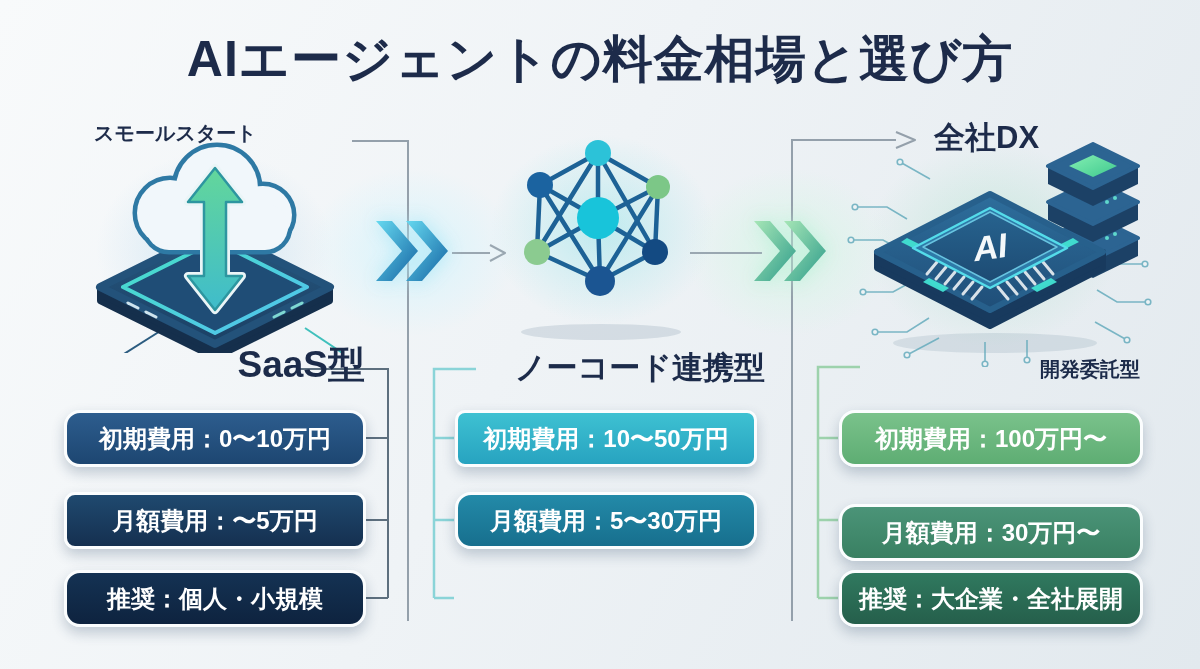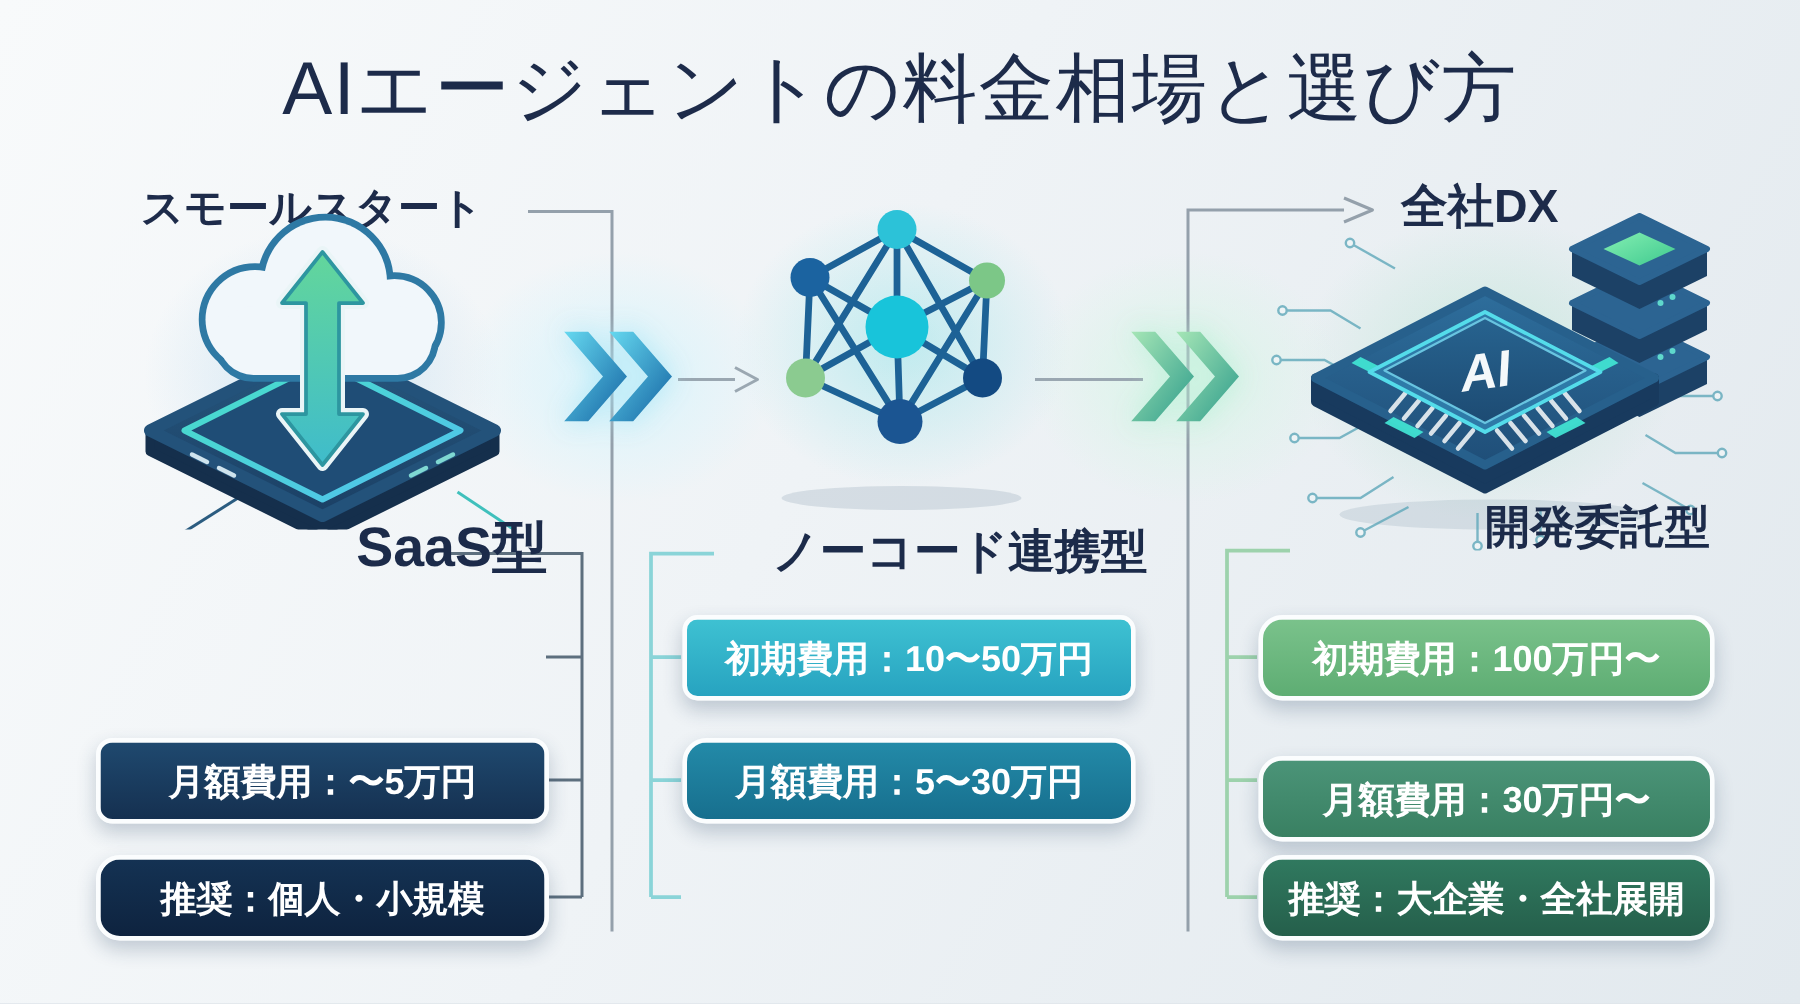--- a/index.html
+++ b/index.html
@@ -9,37 +9,37 @@
     background:
       radial-gradient(ellipse 150px 120px at 412px 252px, rgba(215,244,252,.95), rgba(215,244,252,0) 70%),
       radial-gradient(ellipse 150px 120px at 790px 252px, rgba(216,245,231,.95), rgba(216,245,231,0) 70%),
       radial-gradient(ellipse 170px 140px at 215px 250px, rgba(145,198,232,.35), rgba(145,198,232,0) 70%),
       radial-gradient(ellipse 160px 135px at 602px 230px, rgba(120,222,228,.40), rgba(120,222,228,0) 70%),
       radial-gradient(ellipse 180px 145px at 992px 245px, rgba(150,221,189,.38), rgba(150,221,189,0) 70%),
       linear-gradient(118deg,#f8fafb 0%,#eff3f6 45%,#e2e9ee 100%);
   }
   .title{
     position:absolute;left:0;right:0;top:26px;text-align:center;margin:0;
-    font-size:50px;font-weight:400;color:#1d2b4a;letter-spacing:1px;
+    font-size:50px;font-weight:700;color:#1d2b4a;letter-spacing:1px;
   }
   .flow-label{position:absolute;font-weight:800;color:#1d2b4a;white-space:nowrap;}
-  .label-start{left:94px;top:120px;font-size:28px;}
+  .label-start{left:94px;top:120px;font-size:20px;}
   .label-end{left:934px;top:117px;font-size:31px;}
   .lines-svg,.icon-svg,.chev-svg{position:absolute;}
   .lines-svg{left:0;top:0;z-index:2;}
   .icon-svg{z-index:3;}
   .chev-svg{z-index:4;}
   .chev-blue{left:376px;top:221px;filter:drop-shadow(0 0 9px rgba(170,230,245,.9));}
   .chev-green{left:754px;top:221px;filter:drop-shadow(0 0 9px rgba(185,240,215,.9));}
   .col-heading{
     position:absolute;z-index:5;text-align:right;font-weight:800;color:#1c2b4a;white-space:nowrap;
   }
   .saas-heading{left:65px;width:300px;top:340px;font-size:37px;}
   .nocode-heading{left:445px;width:320px;top:347px;font-size:31px;}
-  .dev-heading{left:840px;width:300px;top:331px;font-size:30px;}
+  .dev-heading{left:840px;width:300px;top:356px;font-size:20px;}
   .info-box{
     position:absolute;z-index:5;height:51px;border:3px solid #fbfdfe;border-radius:16px;
     display:flex;align-items:center;justify-content:center;
     color:#ffffff;font-size:24px;font-weight:700;white-space:nowrap;
     box-shadow:0 6px 13px rgba(28,58,92,.24);
   }
   .col-saas{left:64px;width:296px;}
   .col-nocode{left:455px;width:296px;}
   .col-dev{left:839px;width:298px;}
   .row-1{top:410px;} .row-2{top:492px;} .row-3{top:570px;}
@@ -283,20 +283,21 @@
       </linearGradient>
     </defs>
     <path d="M0,0 H16 L42,30 L16,60 H0 L26,30 Z" fill="url(#gChevG)"></path>
     <path d="M30,0 H46 L72,30 L46,60 H30 L56,30 Z" fill="url(#gChevG)"></path>
   </svg>
 
   <div class="col-heading saas-heading">SaaS型</div>
   <div class="col-heading nocode-heading">ノーコード連携型</div>
   <div class="col-heading dev-heading">開発委託型</div>
 
+  <div class="info-box col-saas row-1 saas-1">初期費用：0〜10万円</div>
   <div class="info-box col-saas row-2 saas-2">月額費用：〜5万円</div>
   <div class="info-box col-saas row-3 saas-3">推奨：個人・小規模</div>
 
   <div class="info-box col-nocode row-1 nocode-1">初期費用：10〜50万円</div>
   <div class="info-box col-nocode row-2 nocode-2">月額費用：5〜30万円</div>
 
   <div class="info-box col-dev row-1 dev-1">初期費用：100万円〜</div>
   <div class="info-box col-dev row-2 dev-2">月額費用：30万円〜</div>
   <div class="info-box col-dev row-3 dev-3">推奨：大企業・全社展開</div>
 

